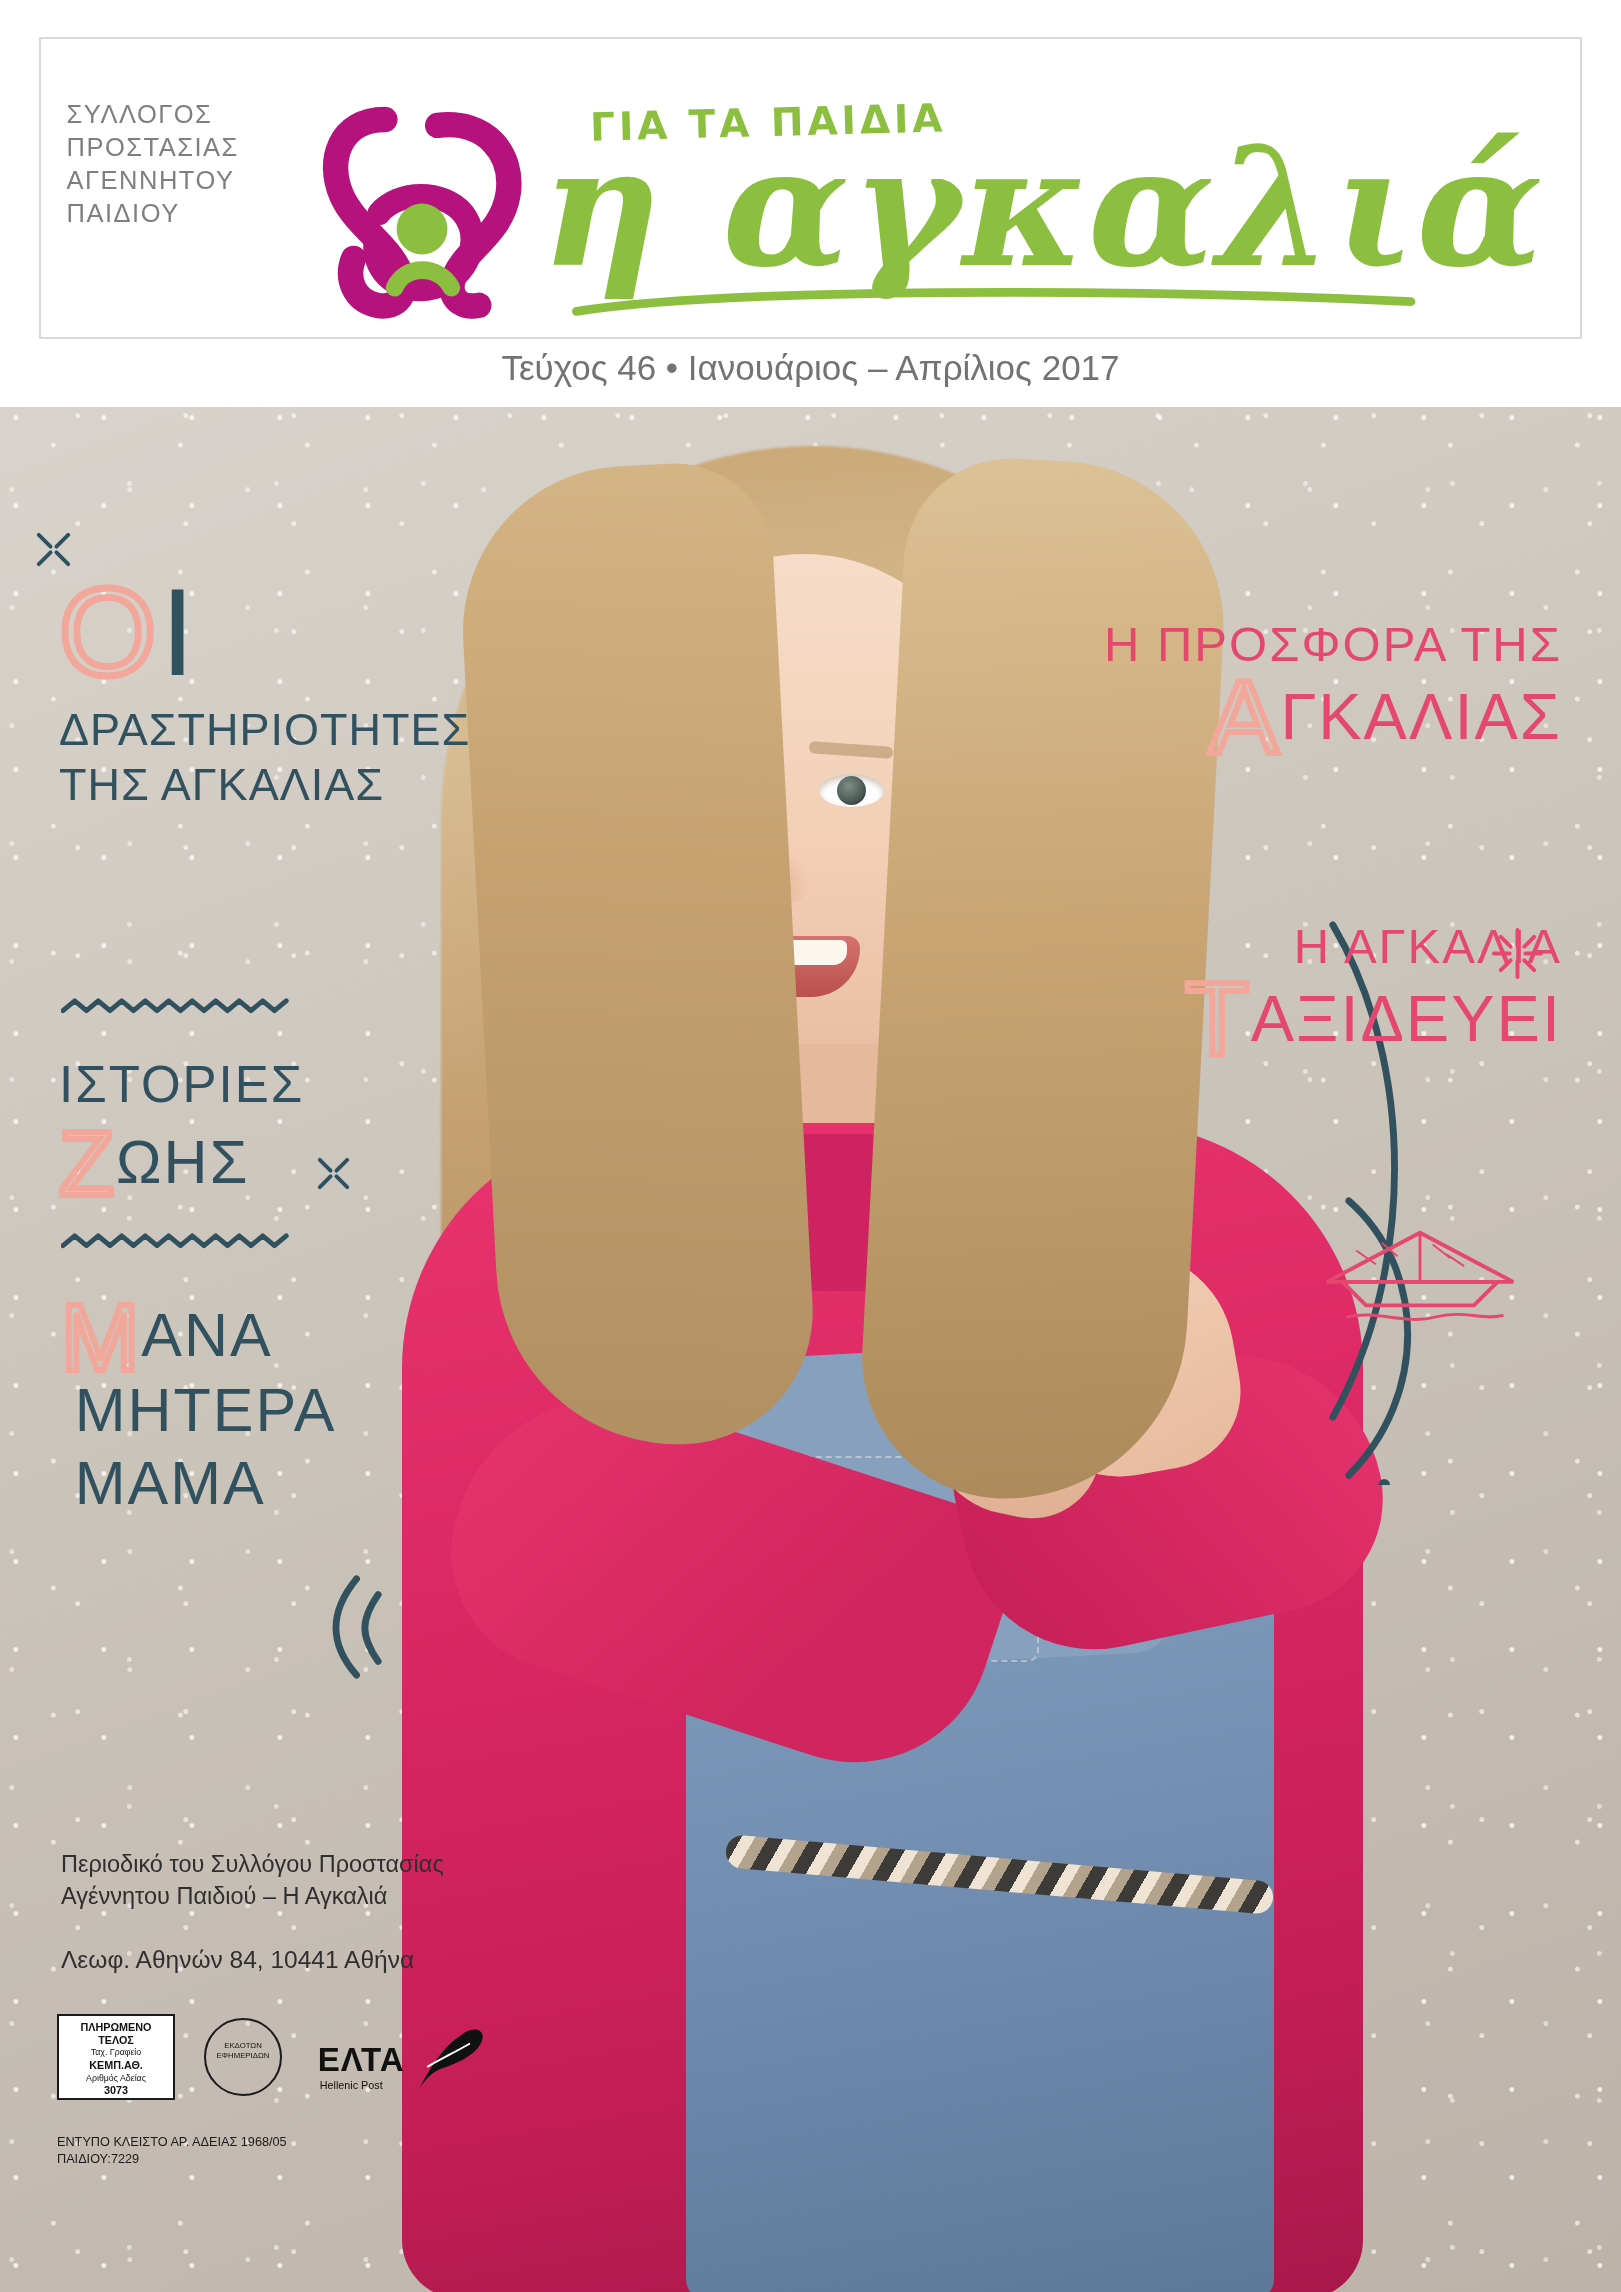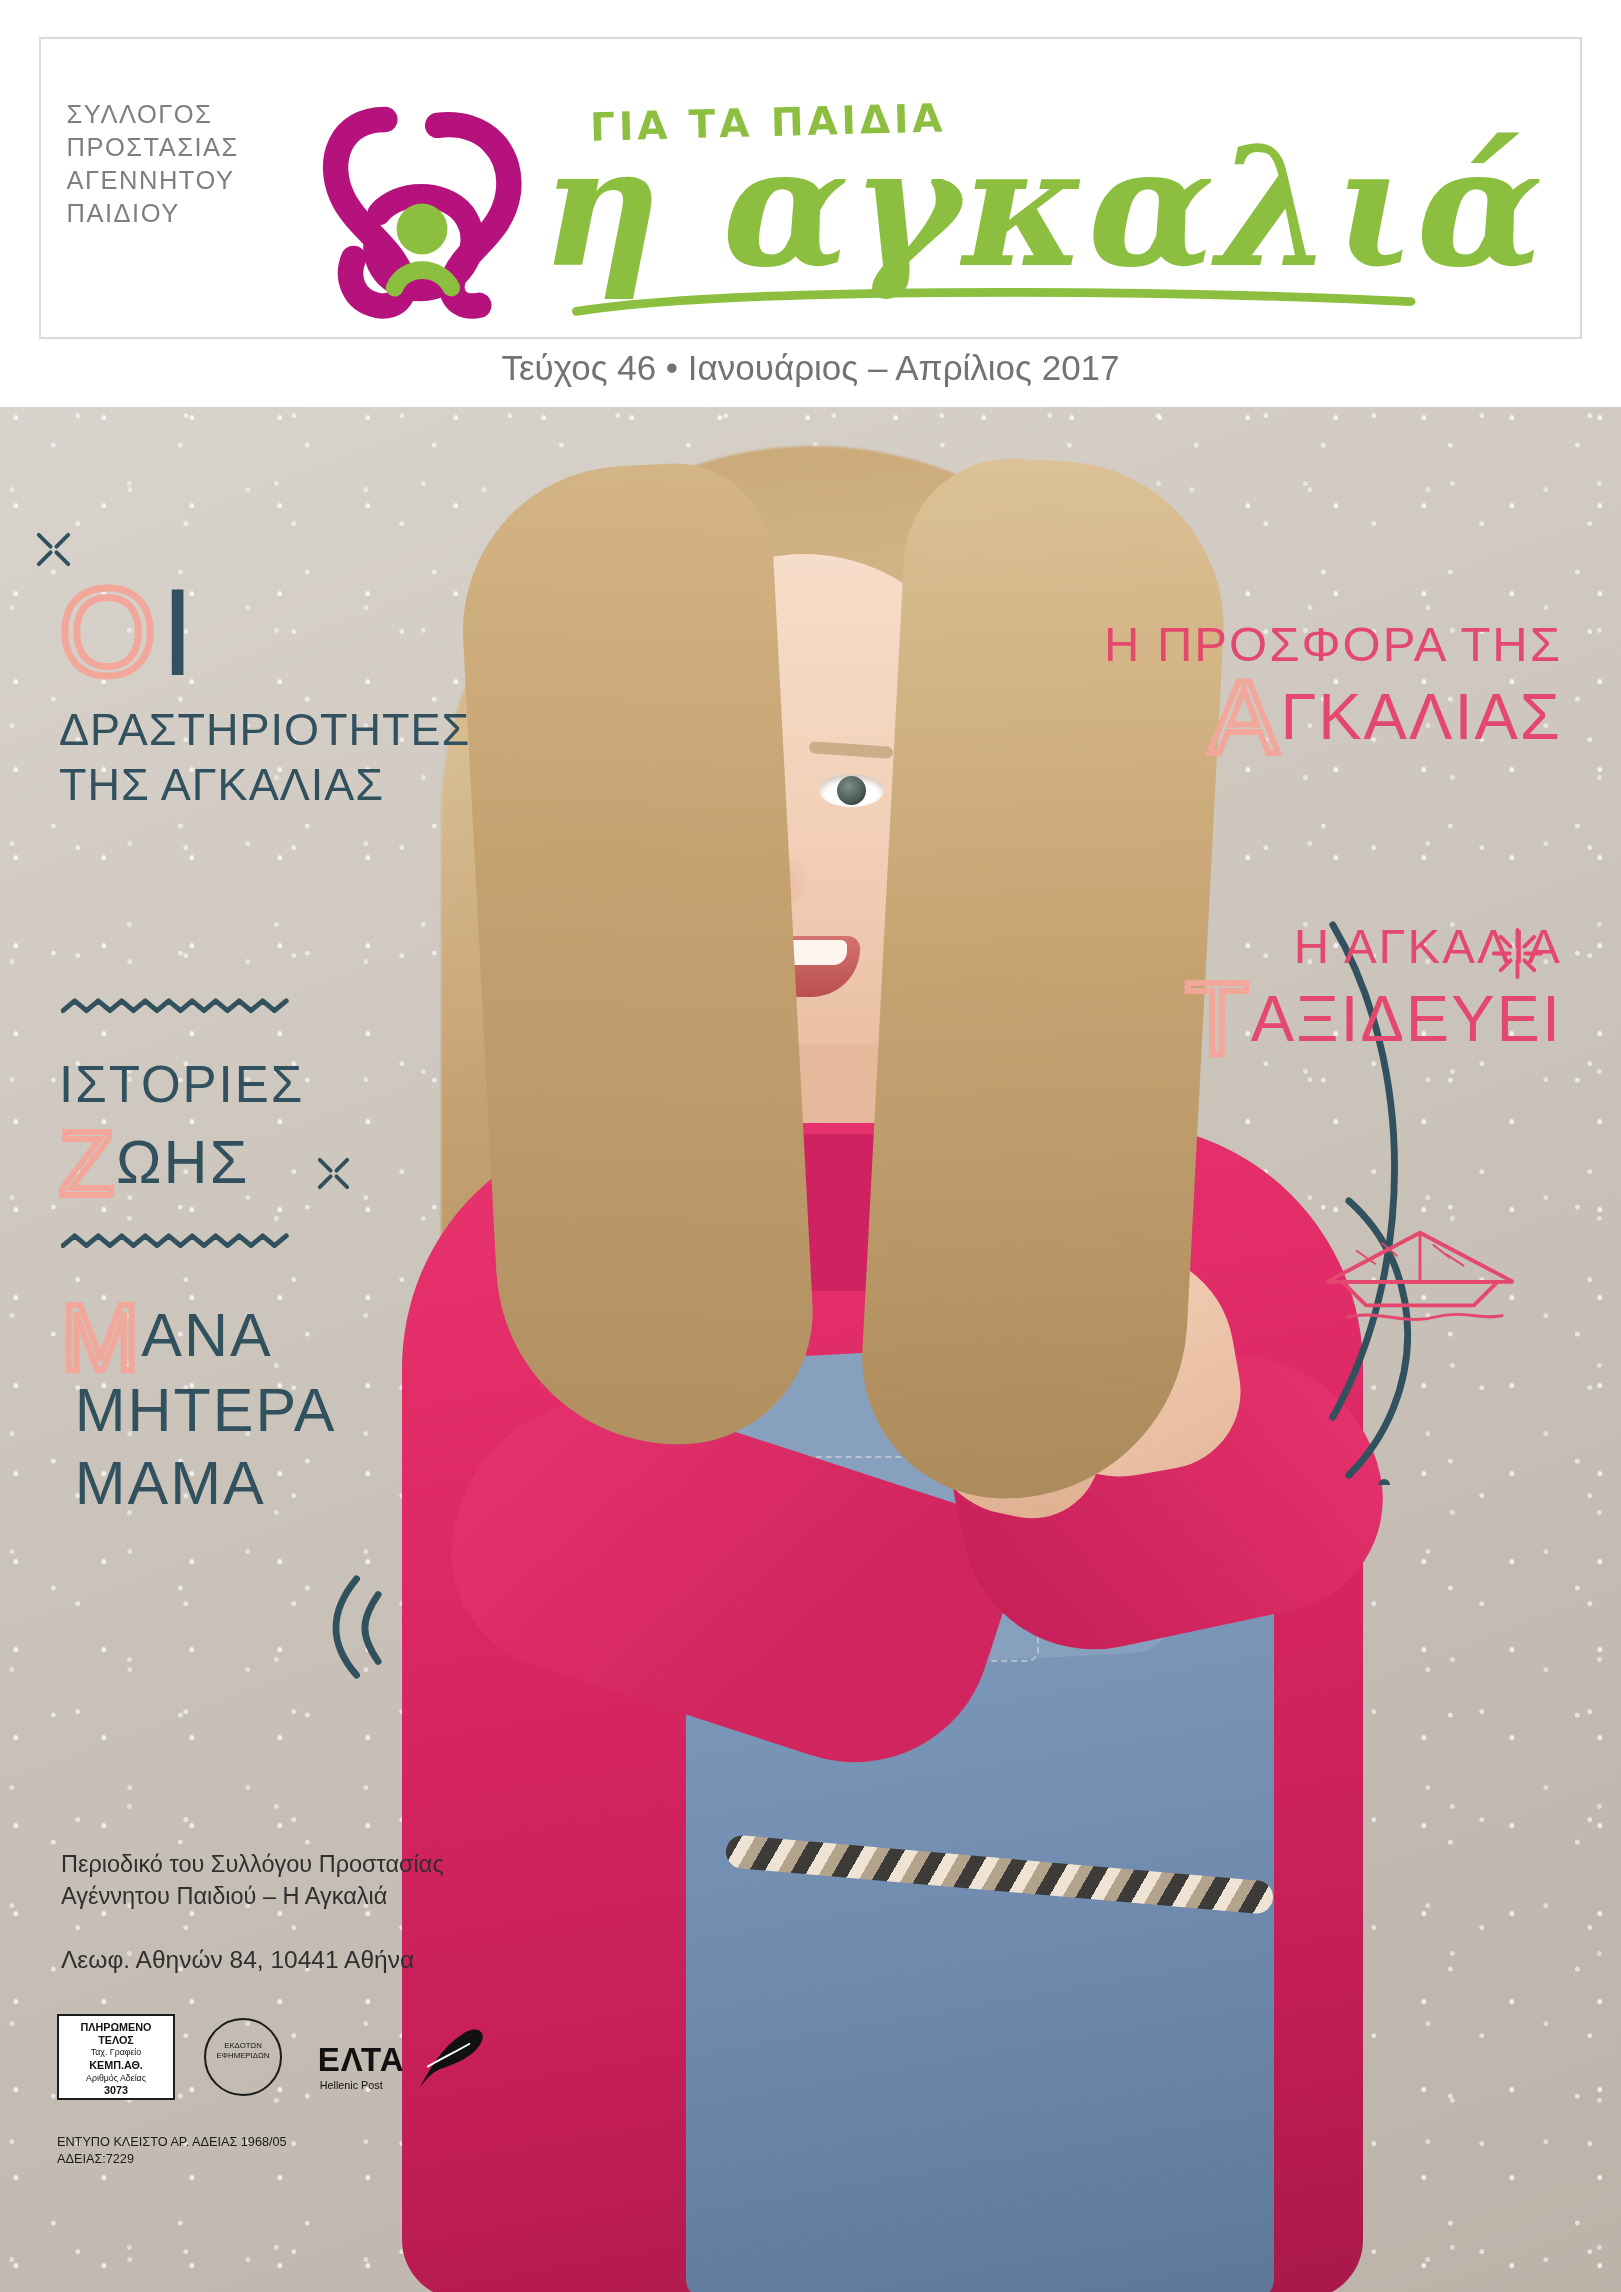--- a/index.html
+++ b/index.html
@@ -702,18 +702,18 @@
           <path d="M118 66 C130 44 142 22 166 8 C178 2 186 8 182 18 C176 32 158 40 140 46 C130 50 124 58 118 66 Z" fill="#111"></path>
           <path d="M126 44 C140 36 156 28 170 20" stroke="#fff" stroke-width="2" fill="none"></path>
         </svg>
         <div class="elta-text">ΕΛΤΑ</div>
         <div class="elta-sub">Hellenic Post</div>
       </div>
     </div>
 
     <div class="legal">
       <div>ΕΝΤΥΠΟ ΚΛΕΙΣΤΟ ΑΡ. ΑΔΕΙΑΣ 1968/05</div>
-      <div>ΑΔΕΙΑΣ:7229</div>
+      <div>ΠΑΙΔΙΟΥ:7229</div>
     </div>
 
   </div>
 </div>
 
 
 </body></html>

